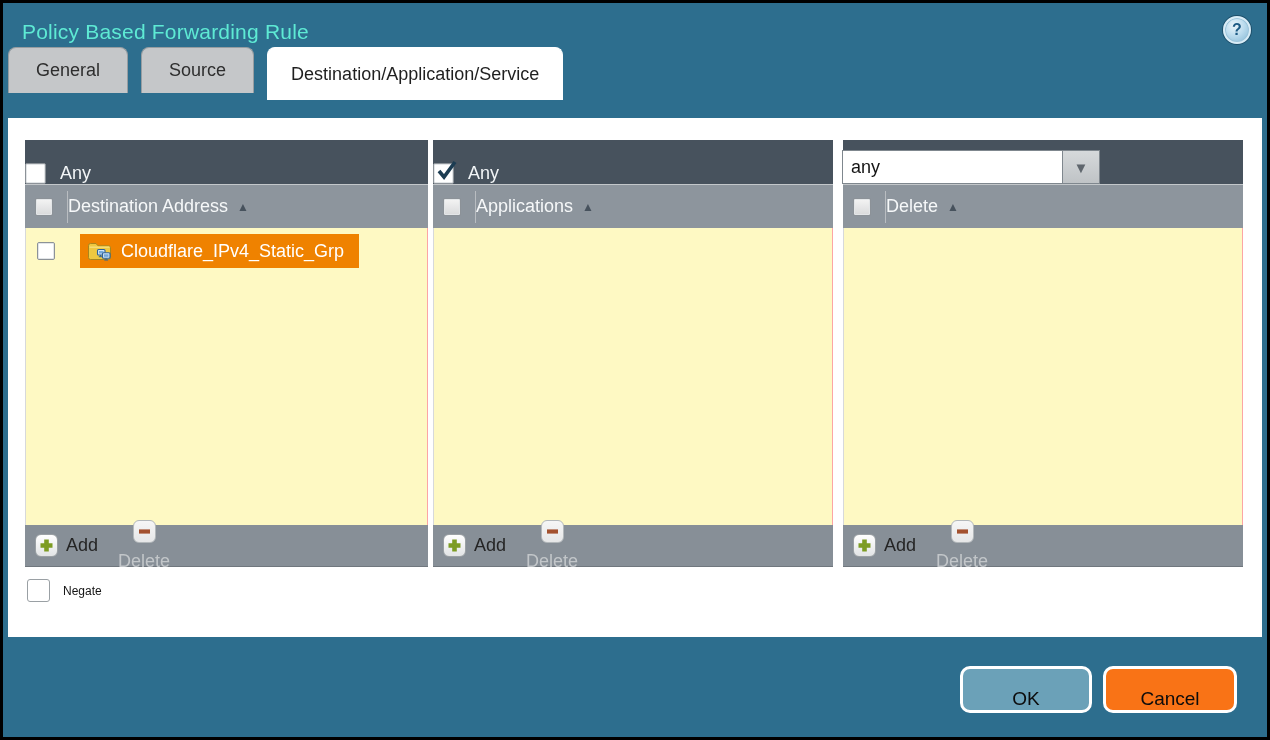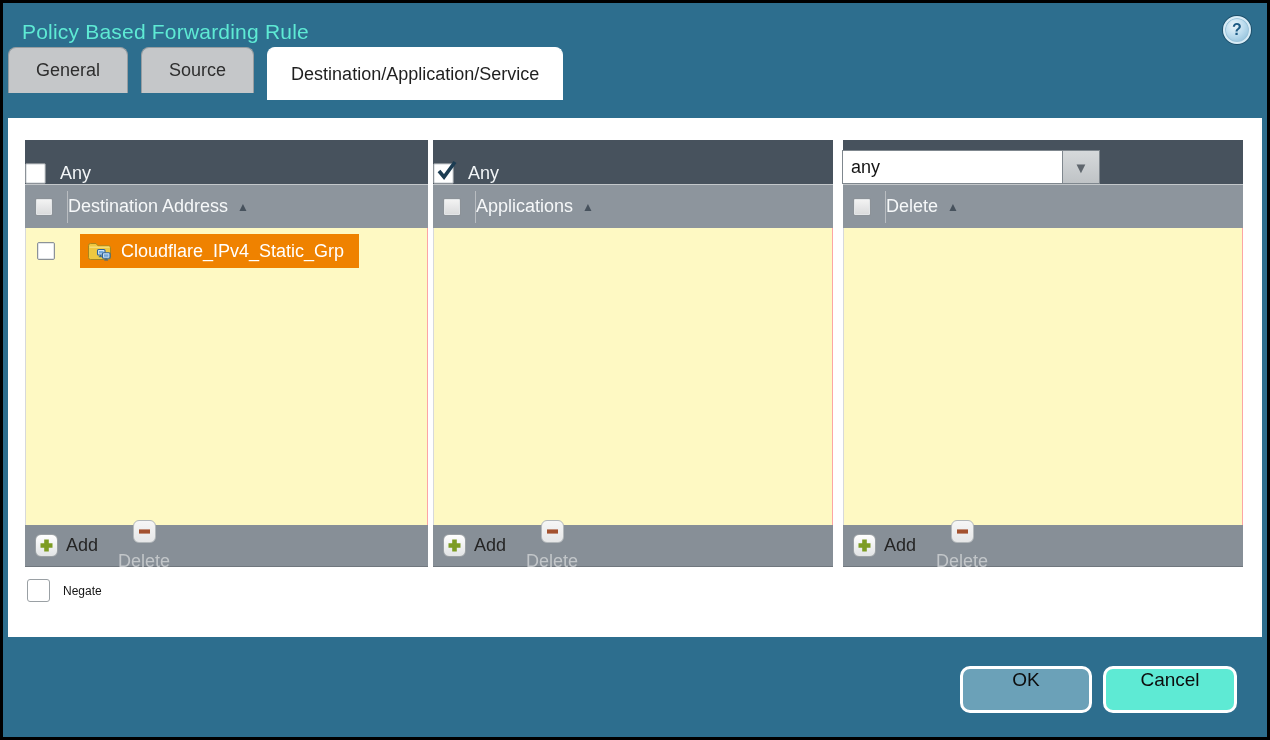--- a/index.html
+++ b/index.html
@@ -143,25 +143,25 @@
   .negate {
     position:absolute; left:19px; top:461px;
     display:flex; align-items:center;
   }
   .negate-label { margin-left:13px; font-size:12px; color:#141414; }
   
   .btn {
     position:absolute; top:663px; height:47px;
     border:3px solid #ffffff; border-radius:10px;
     font-size:19px; color:#0c0c0c;
-    display:flex; align-items:flex-start; justify-content:center;
+    display:flex; align-items:flex-end; justify-content:center;
     cursor:pointer; font-family:"Liberation Sans", sans-serif;
   }
   .btn-ok     { left:957px;  width:132px; background:#6ba1b8; }
-  .btn-cancel { left:1100px; width:134px; background:#5eead4; }
+  .btn-cancel { left:1100px; width:134px; background:#f97316; }
 </style>
 </head>
 <body>
 
 <div class="dialog">
 
   <div class="title">Policy Based Forwarding Rule</div>
   <div class="help">
     <span>?</span>
   </div>

